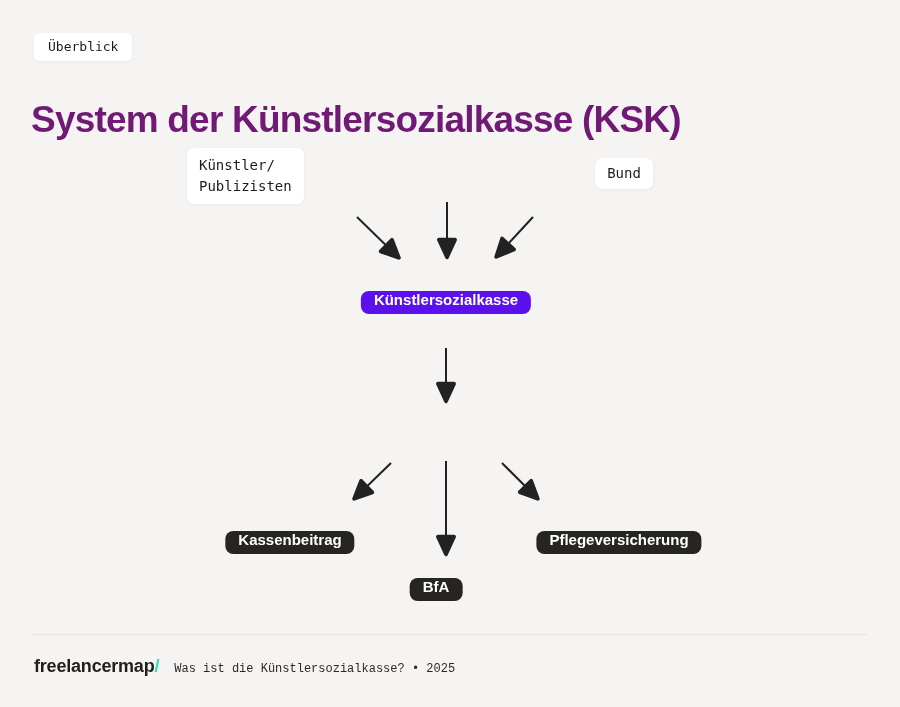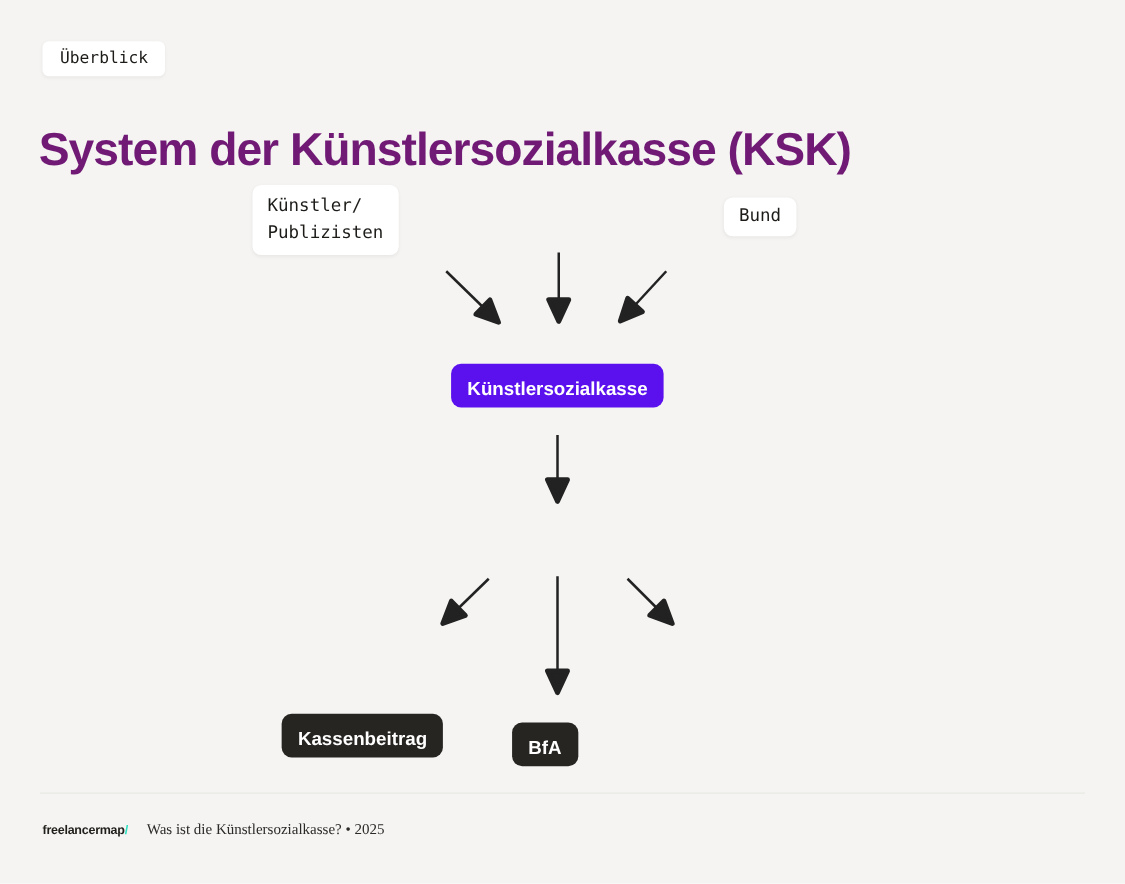--- a/index.html
+++ b/index.html
@@ -36,62 +36,62 @@
     background: #ffffff;
     border-radius: 7px;
     padding: 5px 12px;
     font-family: "DejaVu Sans Mono", monospace;
     font-size: 14px;
     line-height: 1.5;
     color: #1d1c19;
     white-space: pre-line;
     box-shadow: 0 1px 3px rgba(20,20,20,0.05);
   }
-  .src-kuenstler { left: 202px; top: 148px; padding: 7px 12px; }
+  .src-kuenstler { left: 187px; top: 148px; padding: 7px 12px; }
   .src-verwerter { left: 446px; top: 158px; transform: translateX(-50%); }
-  .src-bund      { left: 608px; top: 158px; transform: translateX(-50%); }
+  .src-bund      { left: 624px; top: 158px; transform: translateX(-50%); }
   .flow-node {
     position: absolute;
     transform: translateX(-50%);
     border-radius: 8px;
-    padding: 12px 13px 6px;
+    padding: 0 13px 6px;
     font-size: 15px;
     font-weight: 700;
     color: #ffffff;
     white-space: nowrap;
   }
   .node-hub   { left: 446px; top: 291px; background: var(--accent, #5b10ee); }
   .node-dark  { background: var(--node-dark, #262522); }
   .node-krankenkasse { left: 446px; top: 422px; }
-  .node-kassenbeitrag { left: 290px; top: 531px; margin-top: 40px; }
+  .node-kassenbeitrag { left: 290px; top: 531px; }
   .node-pflege { left: 619px; top: 531px; }
   .node-bfa { left: 436px; top: 578px; }
   .arrows { position: absolute; left: 0; top: 0; pointer-events: none; }
   .divider {
     position: absolute;
     left: 32px; top: 634px;
     width: 836px; height: 1px;
     background: #e8e7e4;
   }
   .footer {
     position: absolute;
     left: 34px; top: 656px;
     display: flex;
     align-items: baseline;
     gap: 15px;
   }
   .logo {
-    font-size: 10px;
+    font-size: 18px;
     font-weight: 700;
     letter-spacing: -0.2px;
     color: #201f1b;
   }
   .logo .slash { color: var(--teal, #2be0c0); }
   .caption {
-    font-family: Liberation Serif, serif;
+    font-family: Liberation Mono, monospace;
     font-size: 12px;
     color: #2b2a27;
   }
 </style>
 </head>
 <body>
 
 <div class="canvas">
 
   <div class="badge">Überblick</div>
@@ -115,20 +115,21 @@
       <line x1="446" y1="348" x2="446" y2="400" marker-end="url(#ah)"></line>
       <line x1="391" y1="463" x2="355" y2="498" marker-end="url(#ah)"></line>
       <line x1="446" y1="461" x2="446" y2="553" marker-end="url(#ah)"></line>
       <line x1="502" y1="463" x2="537" y2="498" marker-end="url(#ah)"></line>
     </g>
   </svg>
 
   <div class="flow-node node-hub">Künstlersozialkasse</div>
   <div class="flow-node node-dark node-kassenbeitrag">Kassenbeitrag</div>
   <div class="flow-node node-dark node-bfa">BfA</div>
+  <div class="flow-node node-dark node-pflege">Pflegeversicherung</div>
 
   <div class="divider"></div>
 
   <div class="footer">
     <span class="logo"><span>freelancermap</span><span class="slash">/</span></span>
     <span class="caption">Was ist die Künstlersozialkasse? • 2025</span>
   </div>
 
 </div>
 

